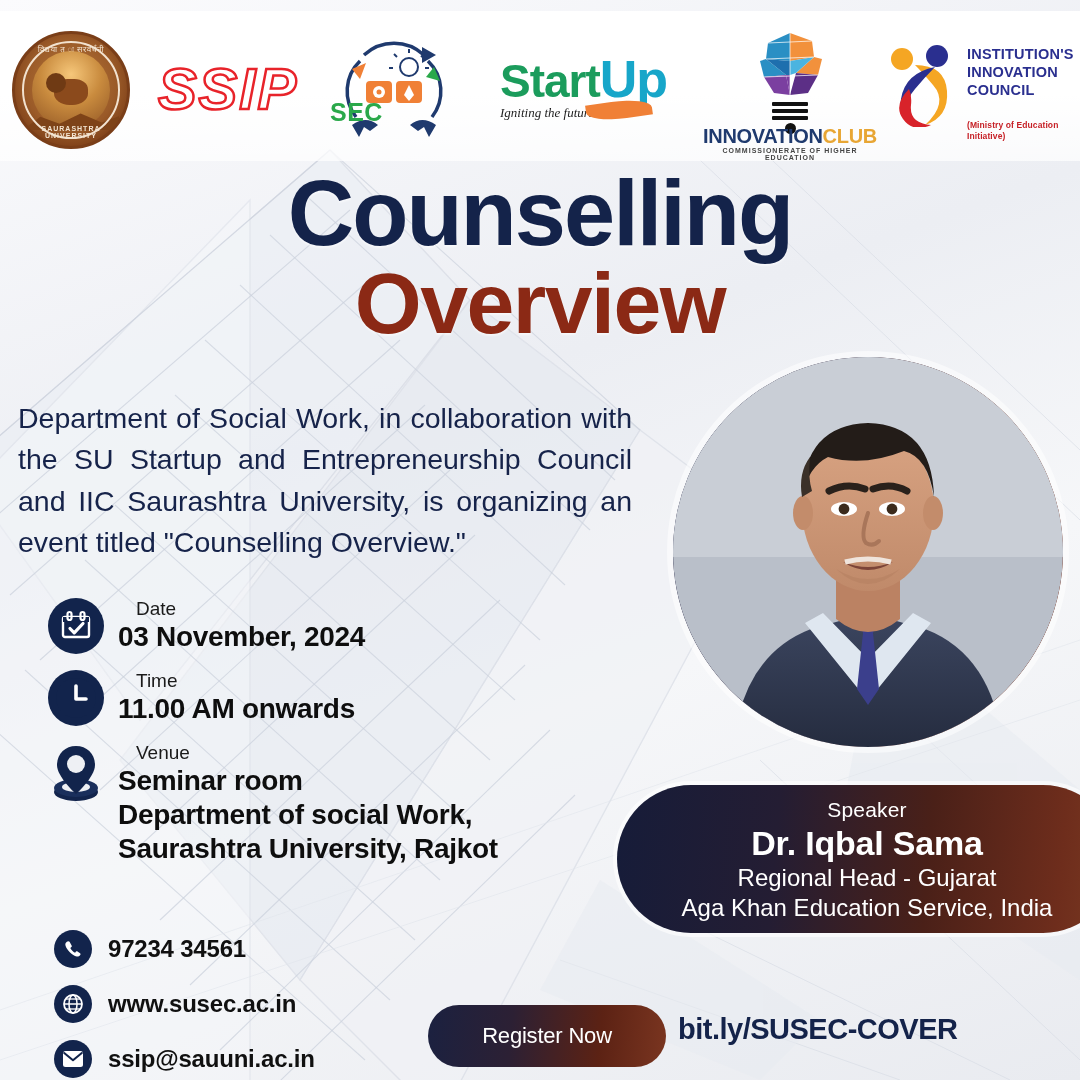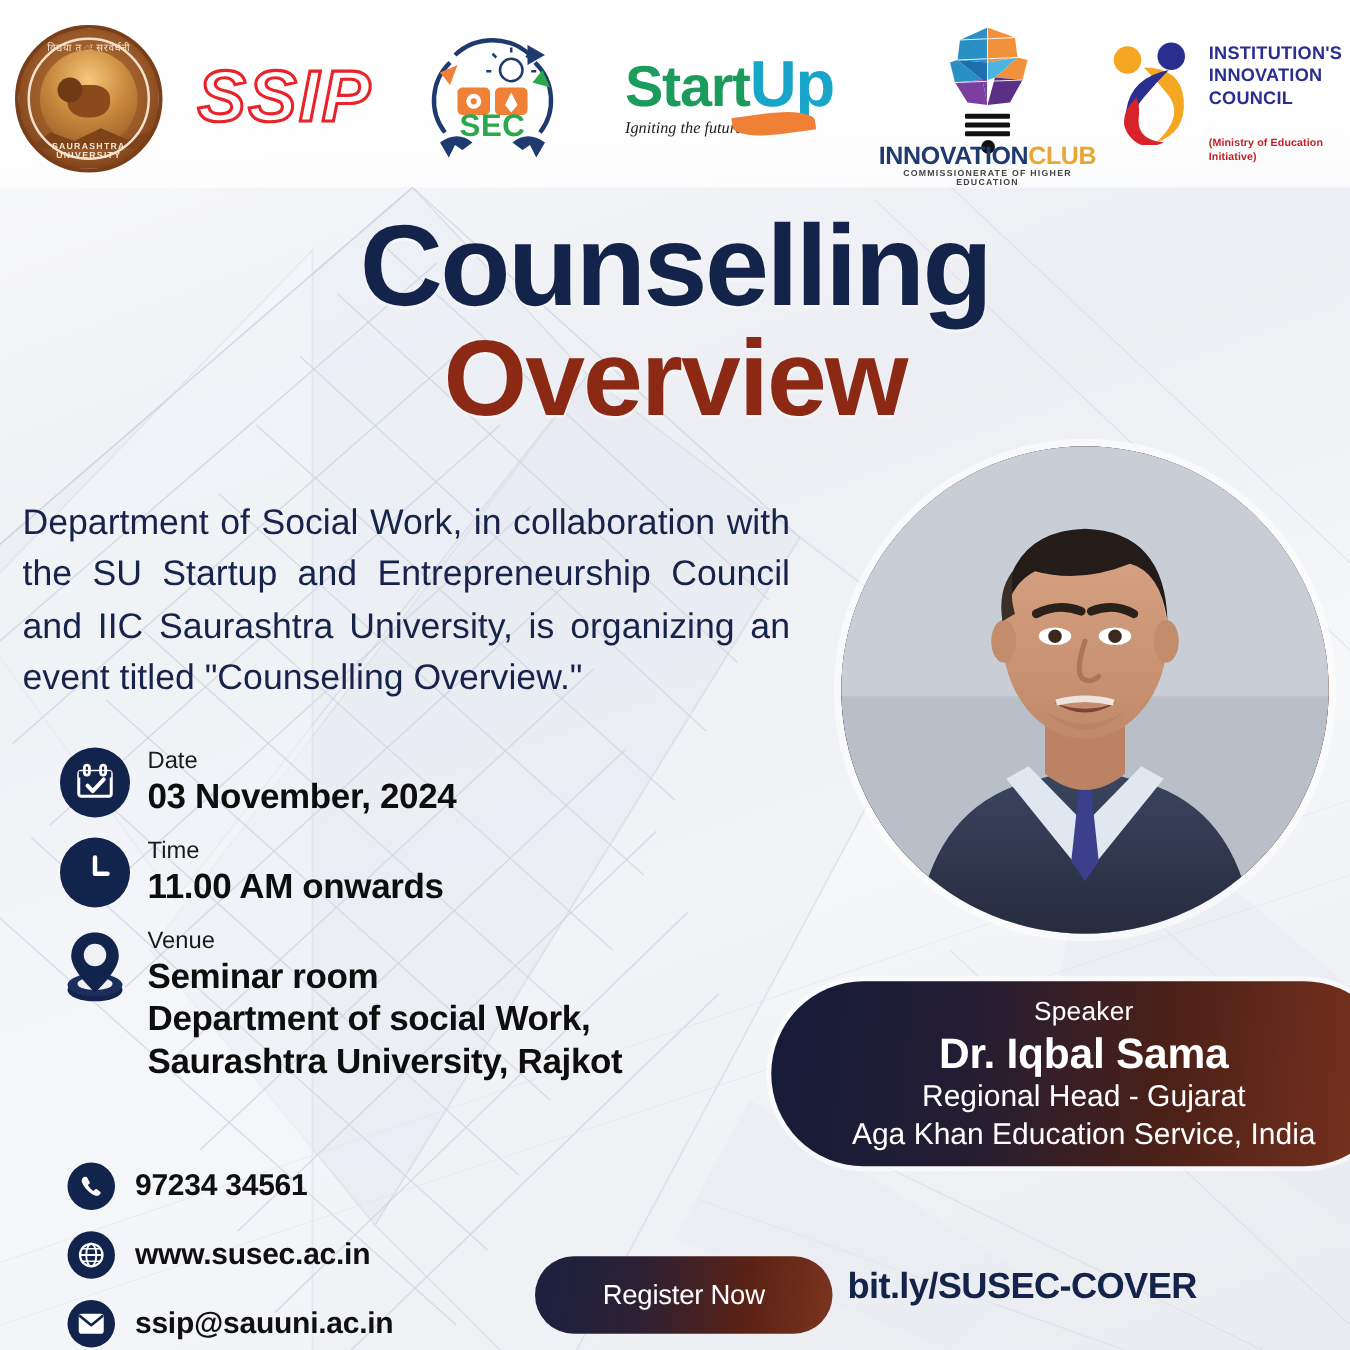--- a/index.html
+++ b/index.html
@@ -16,21 +16,21 @@
     position:absolute; inset:0;
     width:1080px; height:1080px;
     background:
       linear-gradient(160deg, #fbfbfd 0%, #eceef3 38%, #f6f7f9 62%, #e9ebf0 100%);
     overflow:hidden;
   }
   .bg-svg { position:absolute; inset:0; width:1080px; height:1080px; }
 
   
   #logo-strip {
-    position:absolute; left:0; top:0; width:1080px; height:150px;
+    position:absolute; left:0; top:11px; width:1080px; height:150px;
     background:linear-gradient(180deg,#ffffff 0%, #ffffff 55%, rgba(255,255,255,0.72) 100%);
     display:flex; align-items:center;
   }
   .logo { position:absolute; }
 
   
   #seal { left:12px; top:20px; width:118px; height:118px; border-radius:50%;
     background:radial-gradient(circle at 50% 45%, #b97a3c 0%, #9a5a28 55%, #7d3f18 78%, #8a4a1f 100%);
     border:3px solid #7a3e18; display:flex; align-items:center; justify-content:center;
     overflow:hidden; }
@@ -51,21 +51,21 @@
   
   #ssip { left:148px; top:42px; width:160px; height:70px;
     display:flex; align-items:center; justify-content:center;font-style:italic; }
   #ssip .t { font-size:58px; font-weight:900; letter-spacing:2px;
     color:transparent;
     -webkit-text-stroke:2.5px #e8232a;
     font-family:"Liberation Sans", sans-serif; }
 
   
   #sec { left:330px; top:22px; width:128px; height:118px; }
-  #sec .lbl { position:absolute; left:0; right:0; bottom:24px; text-align:center;
+  #sec .lbl { position:absolute; left:0; right:0; bottom:24px; 
     font-size:25px; font-weight:900; color:#2aa84a; letter-spacing:0.5px; }
 
   
   #startup { left:500px; top:38px; width:190px; height:90px; }
   #startup .s1 { font-size:46px; font-weight:700; color:#1b9c5c; letter-spacing:-1px;
     font-family:"Liberation Sans", sans-serif; }
   #startup .s2 { font-size:52px; font-weight:700; color:#17a6c9; letter-spacing:-1px; }
   #startup .tag { font-size:13px; font-style:italic; color:#1d1d1d;
     font-family:"Liberation Serif", serif; margin-top:-4px; }
   #startup .swoosh { position:absolute; left:86px; top:52px; width:66px; height:18px;
@@ -114,21 +114,21 @@
     font-size:28.5px; line-height:1.45; color:#16234a; font-weight:500;
     text-align:justify; text-justify:inter-word;
   }
 
   
   #details { position:absolute; left:48px; top:598px; width:570px; }
   .drow { display:flex; align-items:flex-start; margin-bottom:16px; }
   .dicon { width:56px; height:56px; flex:0 0 56px; margin-right:14px; position:relative; }
   .circ { width:56px; height:56px; border-radius:50%; background:#12244c;
     display:flex; align-items:center; justify-content:center; }
-  .dtext .lab { font-size:19px; color:#1a1a1a; font-weight:500; line-height:1.15; }
+  .dtext .lab { font-size:19px; color:#1a1a1a; font-weight:500; line-height:1.15;margin-left:18px; }
   .dtext .val { font-size:28px; color:#0e0e0e; font-weight:800; line-height:1.22;
     letter-spacing:-0.3px; }
   #venue-row .dicon { margin-top:2px; }
 
   
   #contacts { position:absolute; left:54px; top:930px; }
   .crow { display:flex; align-items:center; margin-bottom:17px; }
   .cicon { width:38px; height:38px; border-radius:50%; background:#12244c;
     display:flex; align-items:center; justify-content:center; margin-right:16px; flex:0 0 38px; }
   .ctext { font-size:24px; font-weight:800; color:#101010; letter-spacing:-0.2px; }

